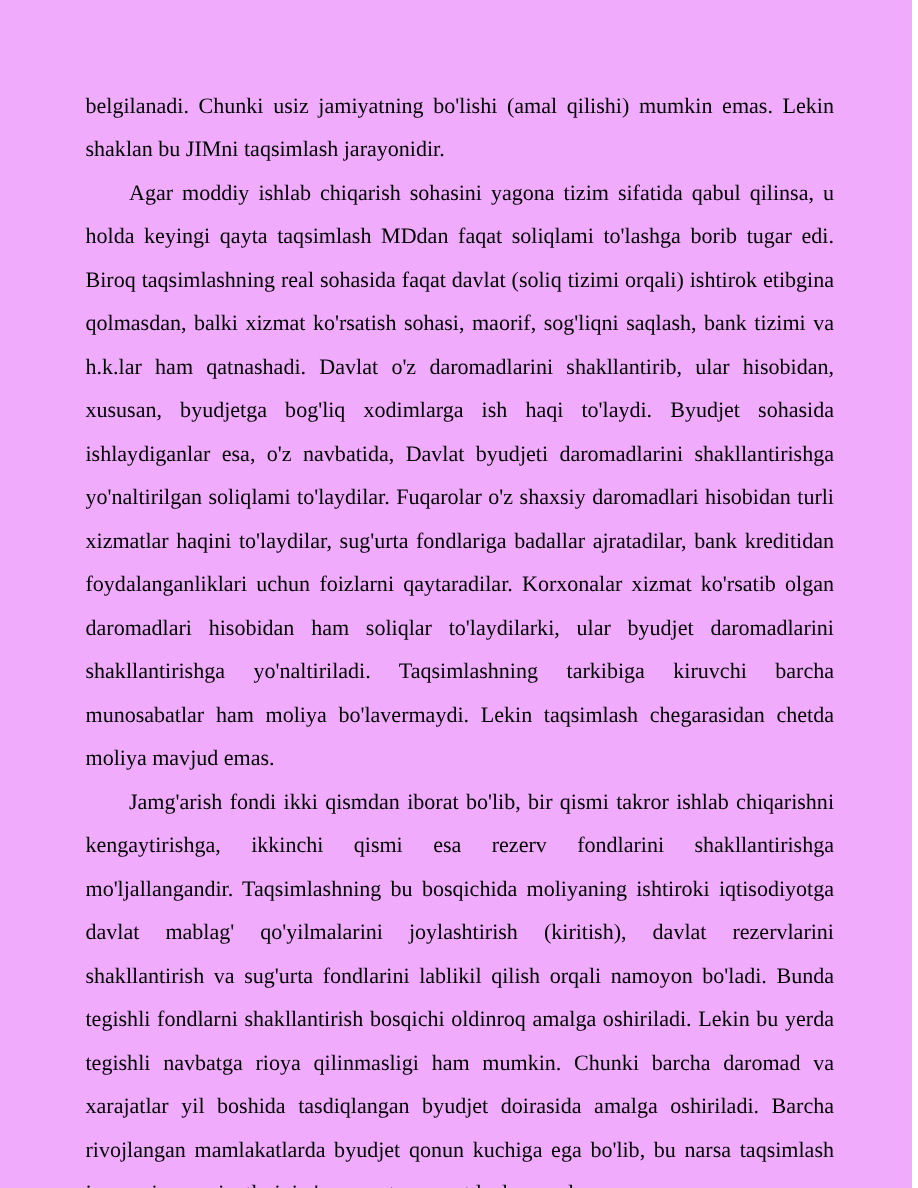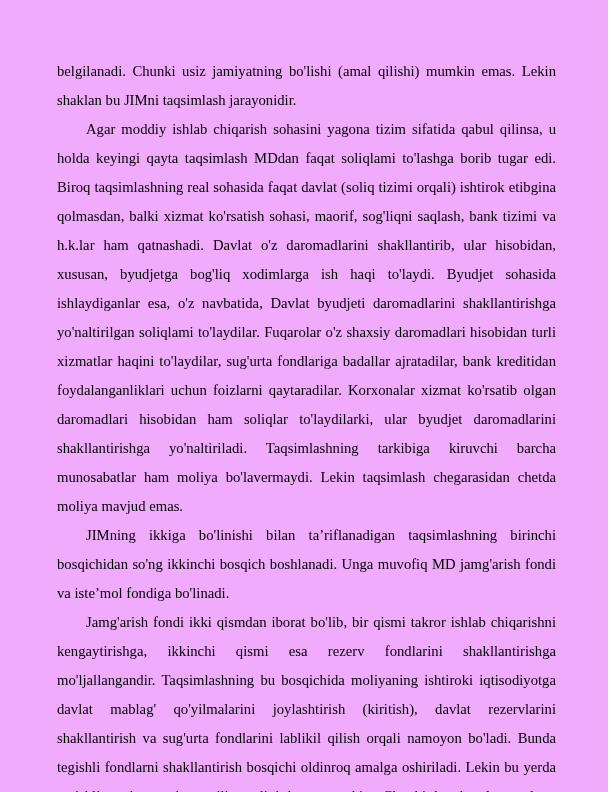--- a/index.html
+++ b/index.html
@@ -46,16 +46,15 @@
     margin-bottom: 0;
   }
 </style>
 </head>
 <body>
 
 <div class="page">
   <div class="text-body">
     <p class="para">belgilanadi. Chunki usiz jamiyatning bo'lishi (amal qilishi) mumkin emas. Lekin shaklan bu JIMni taqsimlash jarayonidir.</p>
     <p class="para indented">Agar moddiy ishlab chiqarish sohasini yagona tizim sifatida qabul qilinsa, u holda keyingi qayta taqsimlash MDdan faqat soliqlami to'lashga borib tugar edi. Biroq taqsimlashning real sohasida faqat davlat (soliq tizimi orqali) ishtirok etibgina qolmasdan, balki xizmat ko'rsatish sohasi, maorif, sog'liqni saqlash, bank tizimi va h.k.lar ham qatnashadi. Davlat o'z daromadlarini shakllantirib, ular hisobidan, xususan, byudjetga bog'liq xodimlarga ish haqi to'laydi. Byudjet sohasida ishlaydiganlar esa, o'z navbatida, Davlat byudjeti daromadlarini shakllantirishga yo'naltirilgan soliqlami to'laydilar. Fuqarolar o'z shaxsiy daromadlari hisobidan turli xizmatlar haqini to'laydilar, sug'urta fondlariga badallar ajratadilar, bank kreditidan foydalanganliklari uchun foizlarni qaytaradilar. Korxonalar xizmat ko'rsatib olgan daromadlari hisobidan ham soliqlar to'laydilarki, ular byudjet daromadlarini shakllantirishga yo'naltiriladi. Taqsimlashning tarkibiga kiruvchi barcha munosabatlar ham moliya bo'lavermaydi. Lekin taqsimlash chegarasidan chetda moliya mavjud emas.</p>
-    <p class="para indented">JIMning ikkiga bo'linishi bilan ta’riflanadigan taqsimlashning birinchi bosqichidan so'ng ikkinchi bosqich boshlanadi. Unga muvofiq MD jamg'arish fondi va iste’mol fondiga bo'linadi.</p>
     <p class="para indented">Jamg'arish fondi ikki qismdan iborat bo'lib, bir qismi takror ishlab chiqarishni kengaytirishga, ikkinchi qismi esa rezerv fondlarini shakllantirishga mo'ljallangandir. Taqsimlashning bu bosqichida moliyaning ishtiroki iqtisodiyotga davlat mablag' qo'yilmalarini joylashtirish (kiritish), davlat rezervlarini shakllantirish va sug'urta fondlarini lablikil qilish orqali namoyon bo'ladi. Bunda tegishli fondlarni shakllantirish bosqichi oldinroq amalga oshiriladi. Lekin bu yerda tegishli navbatga rioya qilinmasligi ham mumkin. Chunki barcha daromad va xarajatlar yil boshida tasdiqlangan byudjet doirasida amalga oshiriladi. Barcha rivojlangan mamlakatlarda byudjet qonun kuchiga ega bo'lib, bu narsa taqsimlash jarayoni qonuniyatlarini o'rganayotgan paytda daromad va</p>
   </div>
 </div>
 
 </body></html>

